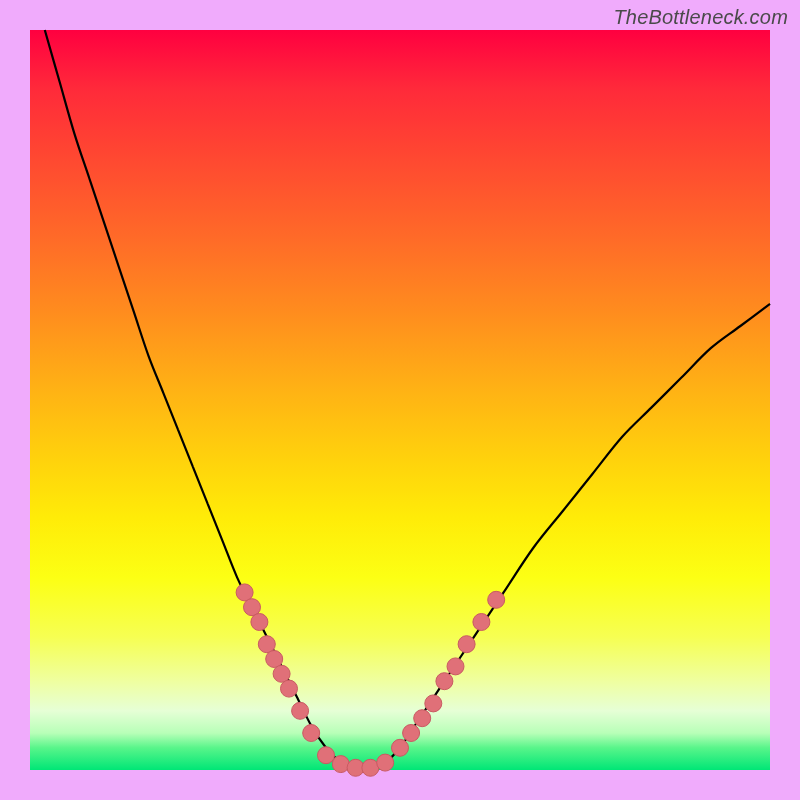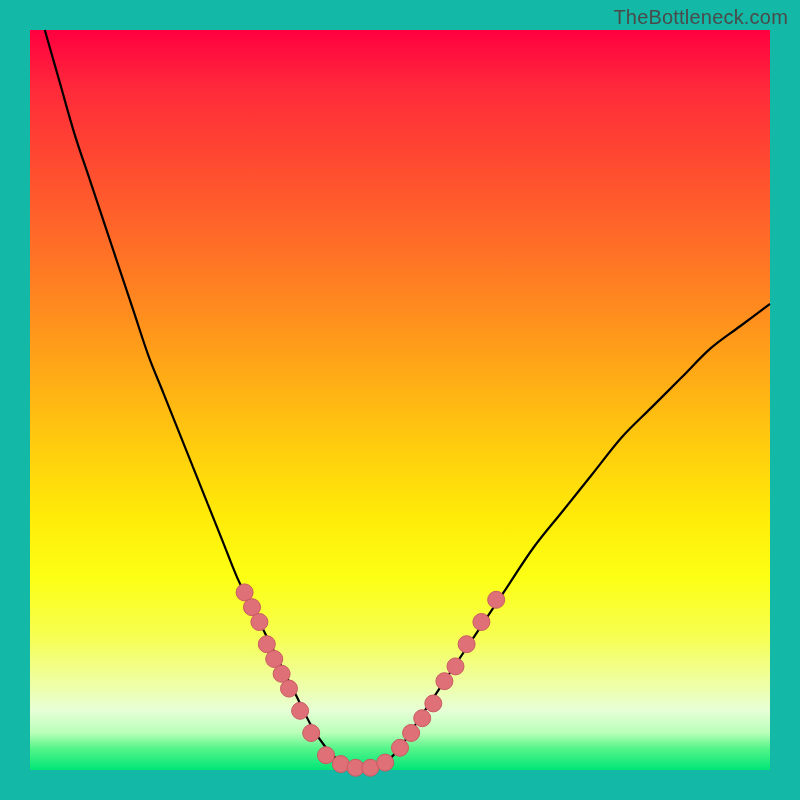--- a/index.html
+++ b/index.html
@@ -1,21 +1,22 @@
 <!DOCTYPE html>
 <html><head>
 <meta charset="utf-8">
 <style>
   * { margin: 0; padding: 0; box-sizing: border-box; }
   html, body { width: 800px; height: 800px; overflow: hidden; background: #000; }
   .frame {
     position: relative;
     width: 800px;
     height: 800px;
-    background: #14b8a6;
+    background: #f0abfc;
+    font-style: italic;
   }
   .plot-area {
     position: absolute;
     left: 30px;
     top: 30px;
     width: 740px;
     height: 740px;
     background: linear-gradient(to bottom,
       #ff0040 0%,
       #ff2a3a 8%,

